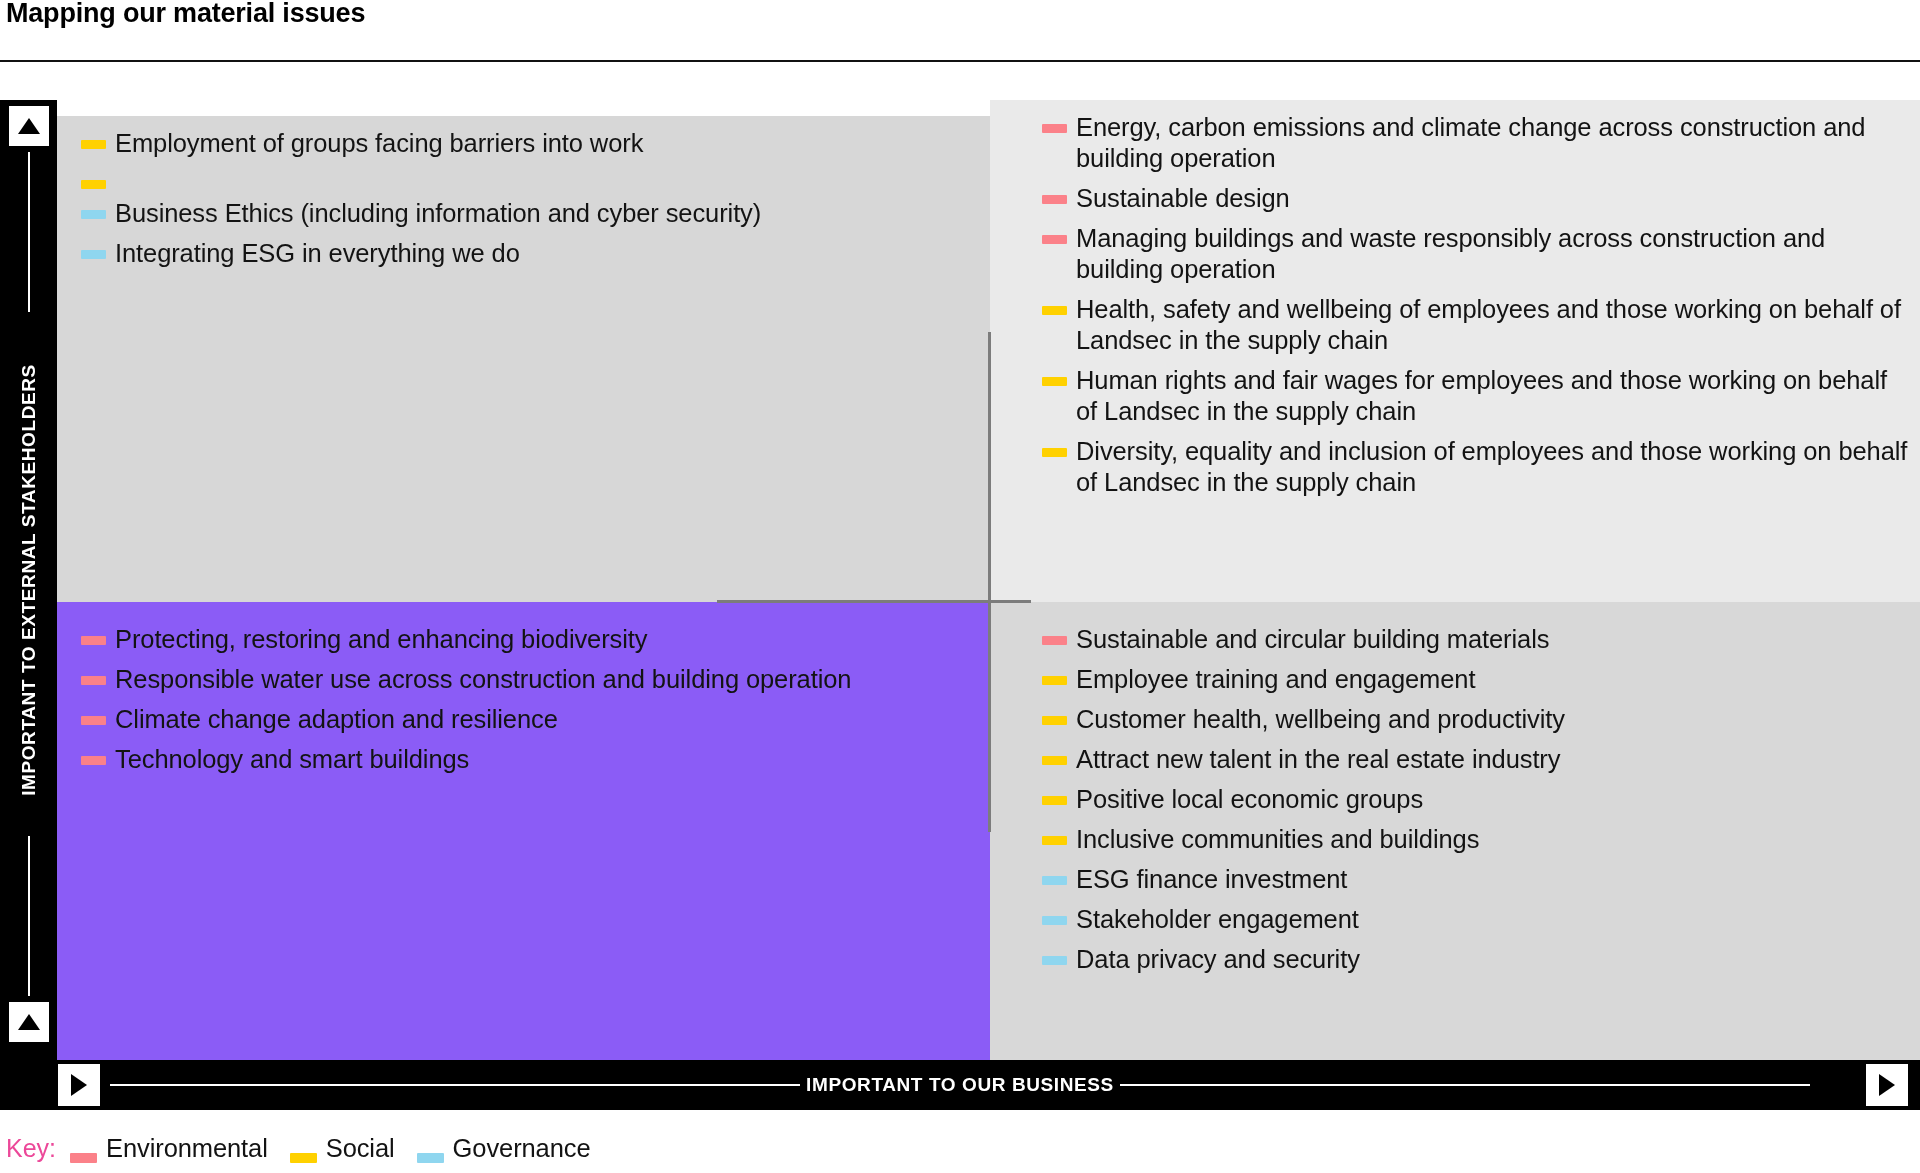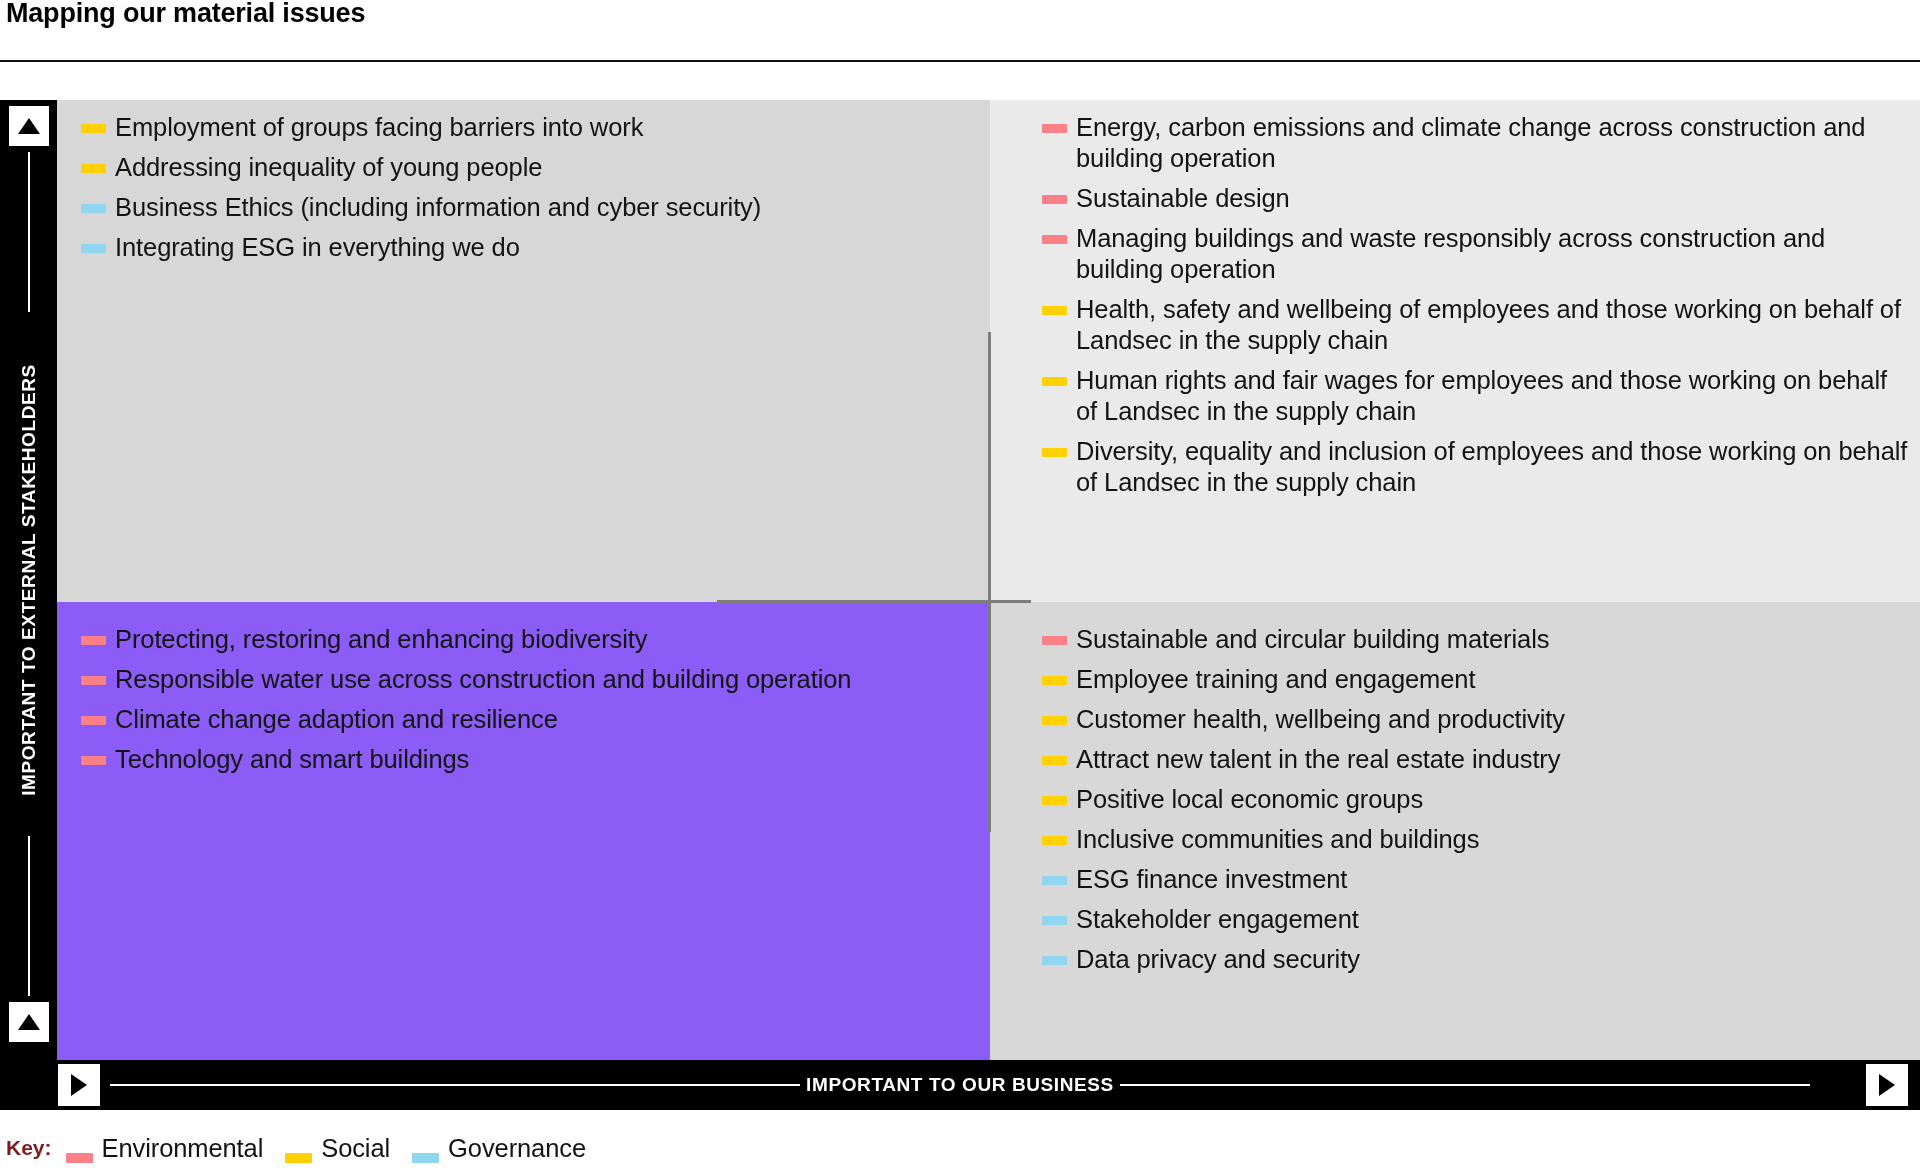--- a/index.html
+++ b/index.html
@@ -91,21 +91,21 @@
   .plot {
     position: absolute;
     left: 57px; top: 0;
     width: 1863px; height: 960px;
   }
 
   .quad {
     position: absolute;
     padding: 0;
   }
-  .quad-tl { left: 0;    top: 0;   width: 933px;  height: 502px; background: #d7d7d7; }
+  .quad-tl { left: 0;    top: 16px;   width: 933px;  height: 502px; background: #d7d7d7; }
   .quad-tr { left: 933px; top: 0;  width: 930px;  height: 502px; background: #eaeaea; }
   .quad-bl { left: 0;    top: 502px; width: 933px; height: 458px; background: #8b5cf6; }
   .quad-br { left: 933px; top: 502px; width: 930px; height: 458px; background: #d8d8d8; }
 
   
   .div-vert {
     position: absolute;
     left: 931px; top: 232px;
     width: 3px; height: 270px;
     background: #7c7c7c;
@@ -198,23 +198,23 @@
 
   
   .key {
     position: absolute;
     left: 6px; top: 1128px;
     height: 40px;
     display: flex;
     align-items: center;
   }
   .key-title {
-    font-size: 21px;
-    font-weight: bold;
-    color: #7f1d1d;
+    font-size: 25px;
+    font-weight: normal;
+    color: #ec4899;
     margin-right: 14px;
   }
   .key-entry {
     display: flex;
     align-items: flex-end;
     margin-right: 22px;
   }
   .key-swatch {
     width: 27px; height: 10px;
     margin-right: 9px;
@@ -253,21 +253,20 @@
   <div class="plot">
 
     <div class="quad quad-tl">
       <div class="items items-tl">
           <div class="item">
             <div class="swatch" style="background: rgb(255, 209, 0);"></div>
             <div class="item-label">Employment of groups facing barriers into work</div>
           </div>
           <div class="item">
             <div class="swatch" style="background: rgb(255, 209, 0);"></div>
-            <div class="item-label">Addressing inequality of young people</div>
           </div>
           <div class="item">
             <div class="swatch" style="background: rgb(143, 214, 239);"></div>
             <div class="item-label">Business Ethics (including information and cyber security)</div>
           </div>
           <div class="item">
             <div class="swatch" style="background: rgb(143, 214, 239);"></div>
             <div class="item-label">Integrating ESG in everything we do</div>
           </div>
         </div>

